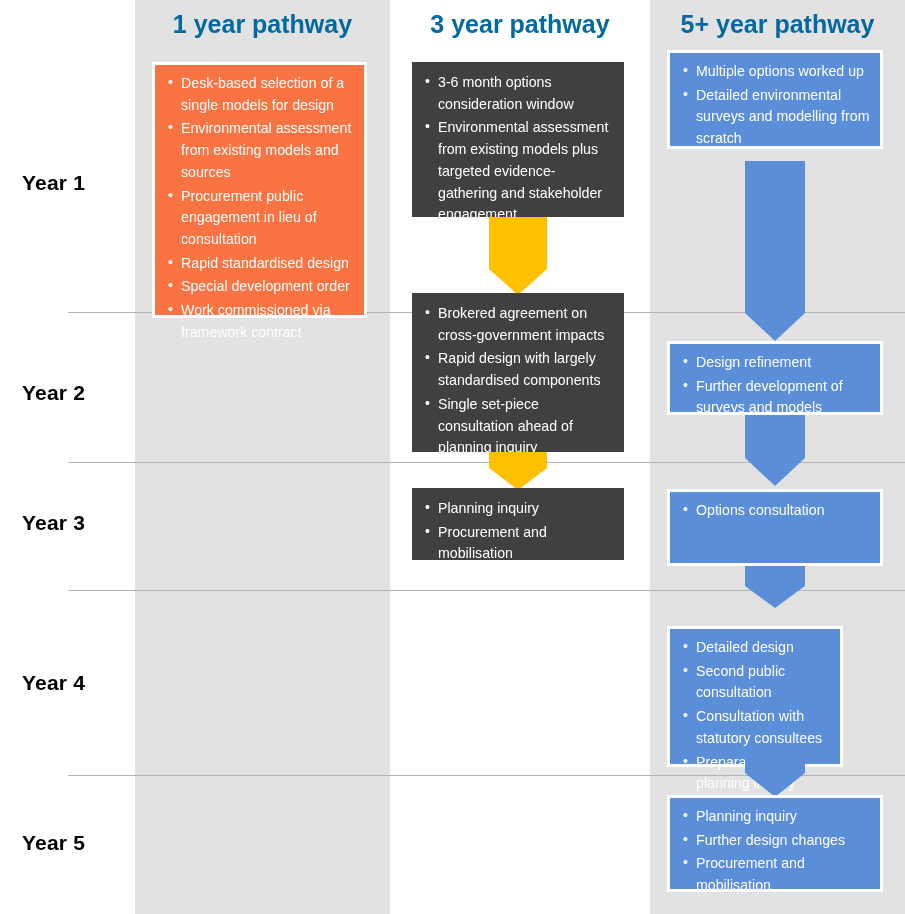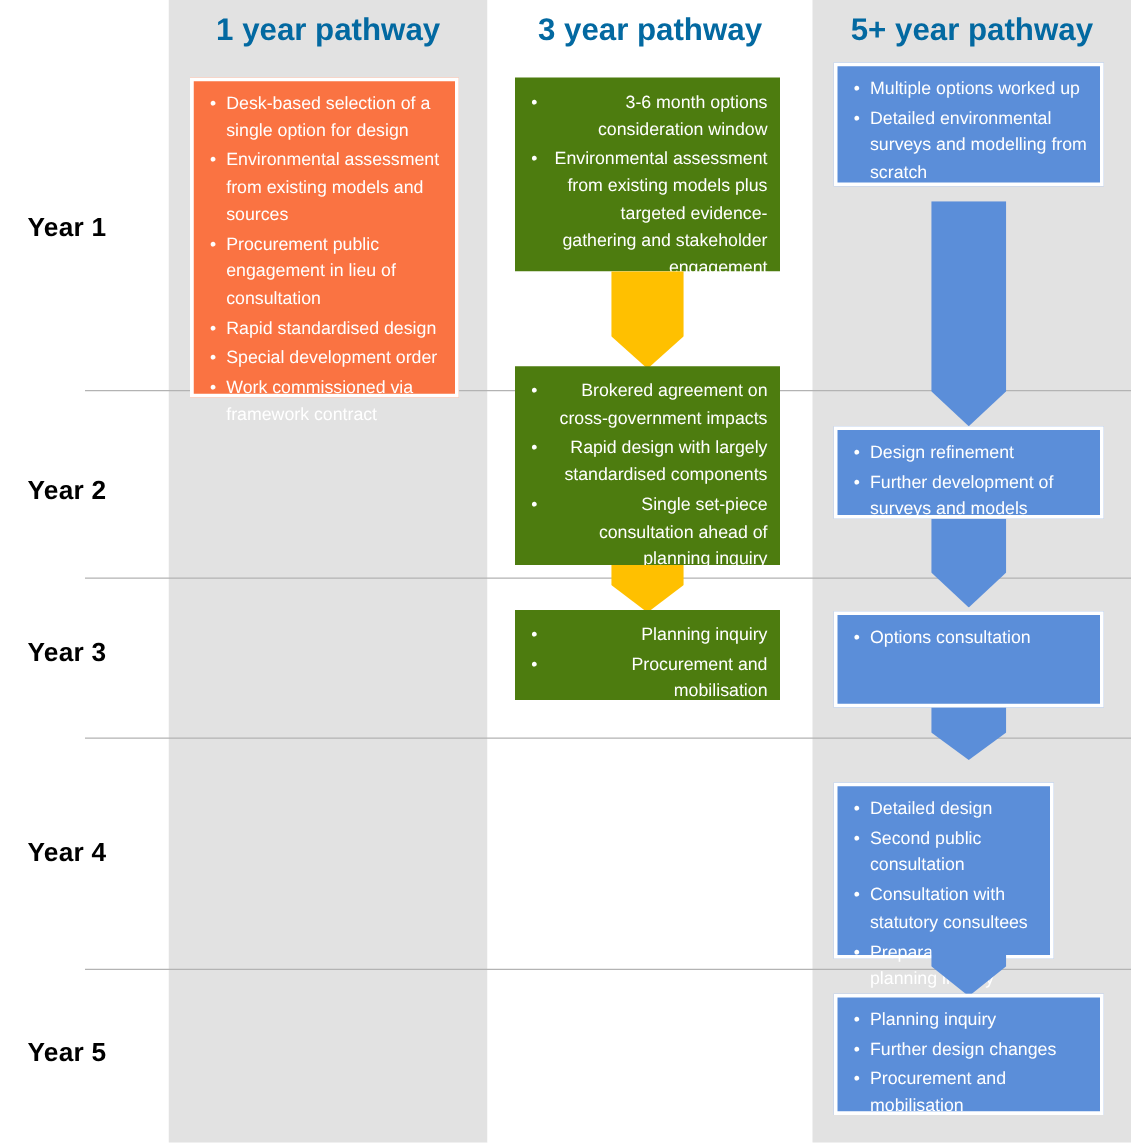--- a/index.html
+++ b/index.html
@@ -86,21 +86,21 @@
   .box li:before {
     content: "\2022";
     position: absolute;
     left: -13px;
     top: -1px;
     font-size: 14px;
     line-height: 1.53;
   }
 
   .c-orange { background: #fa7342; }
-  .c-yellow { background: #4d7c0f; text-align: right; }
+  .c-yellow { background: #404040; }
   .c-blue   { background: #5b8ed9; }
 
   
   .arrow {
     position: absolute;
   }
   .arrow svg { display: block; }
 </style>
 </head>
 <body>
@@ -121,21 +121,21 @@
   <div class="year-label" style="top:511px;">Year 3</div>
   <div class="year-label" style="top:671px;">Year 4</div>
   <div class="year-label" style="top:831px;">Year 5</div>
 
   <div class="col-header" style="left:135px;width:255px;">1 year pathway</div>
   <div class="col-header" style="left:390px;width:260px;">3 year pathway</div>
   <div class="col-header" style="left:650px;width:255px;">5+ year pathway</div>
 
   <div class="box c-orange" style="left:152px;top:62px;width:215px;height:256px;">
     <ul>
-      <li>Desk-based selection of a single option for design</li>
+      <li>Desk-based selection of a single models for design</li>
       <li>Environmental assessment from existing models and sources</li>
       <li>Procurement public engagement in lieu of consultation</li>
       <li>Rapid standardised design</li>
       <li>Special development order</li>
       <li>Work commissioned via framework contract</li>
     </ul>
   </div>
 
   <div class="box c-yellow noborder" style="left:412px;top:62px;width:212px;height:155px;">
     <ul>

